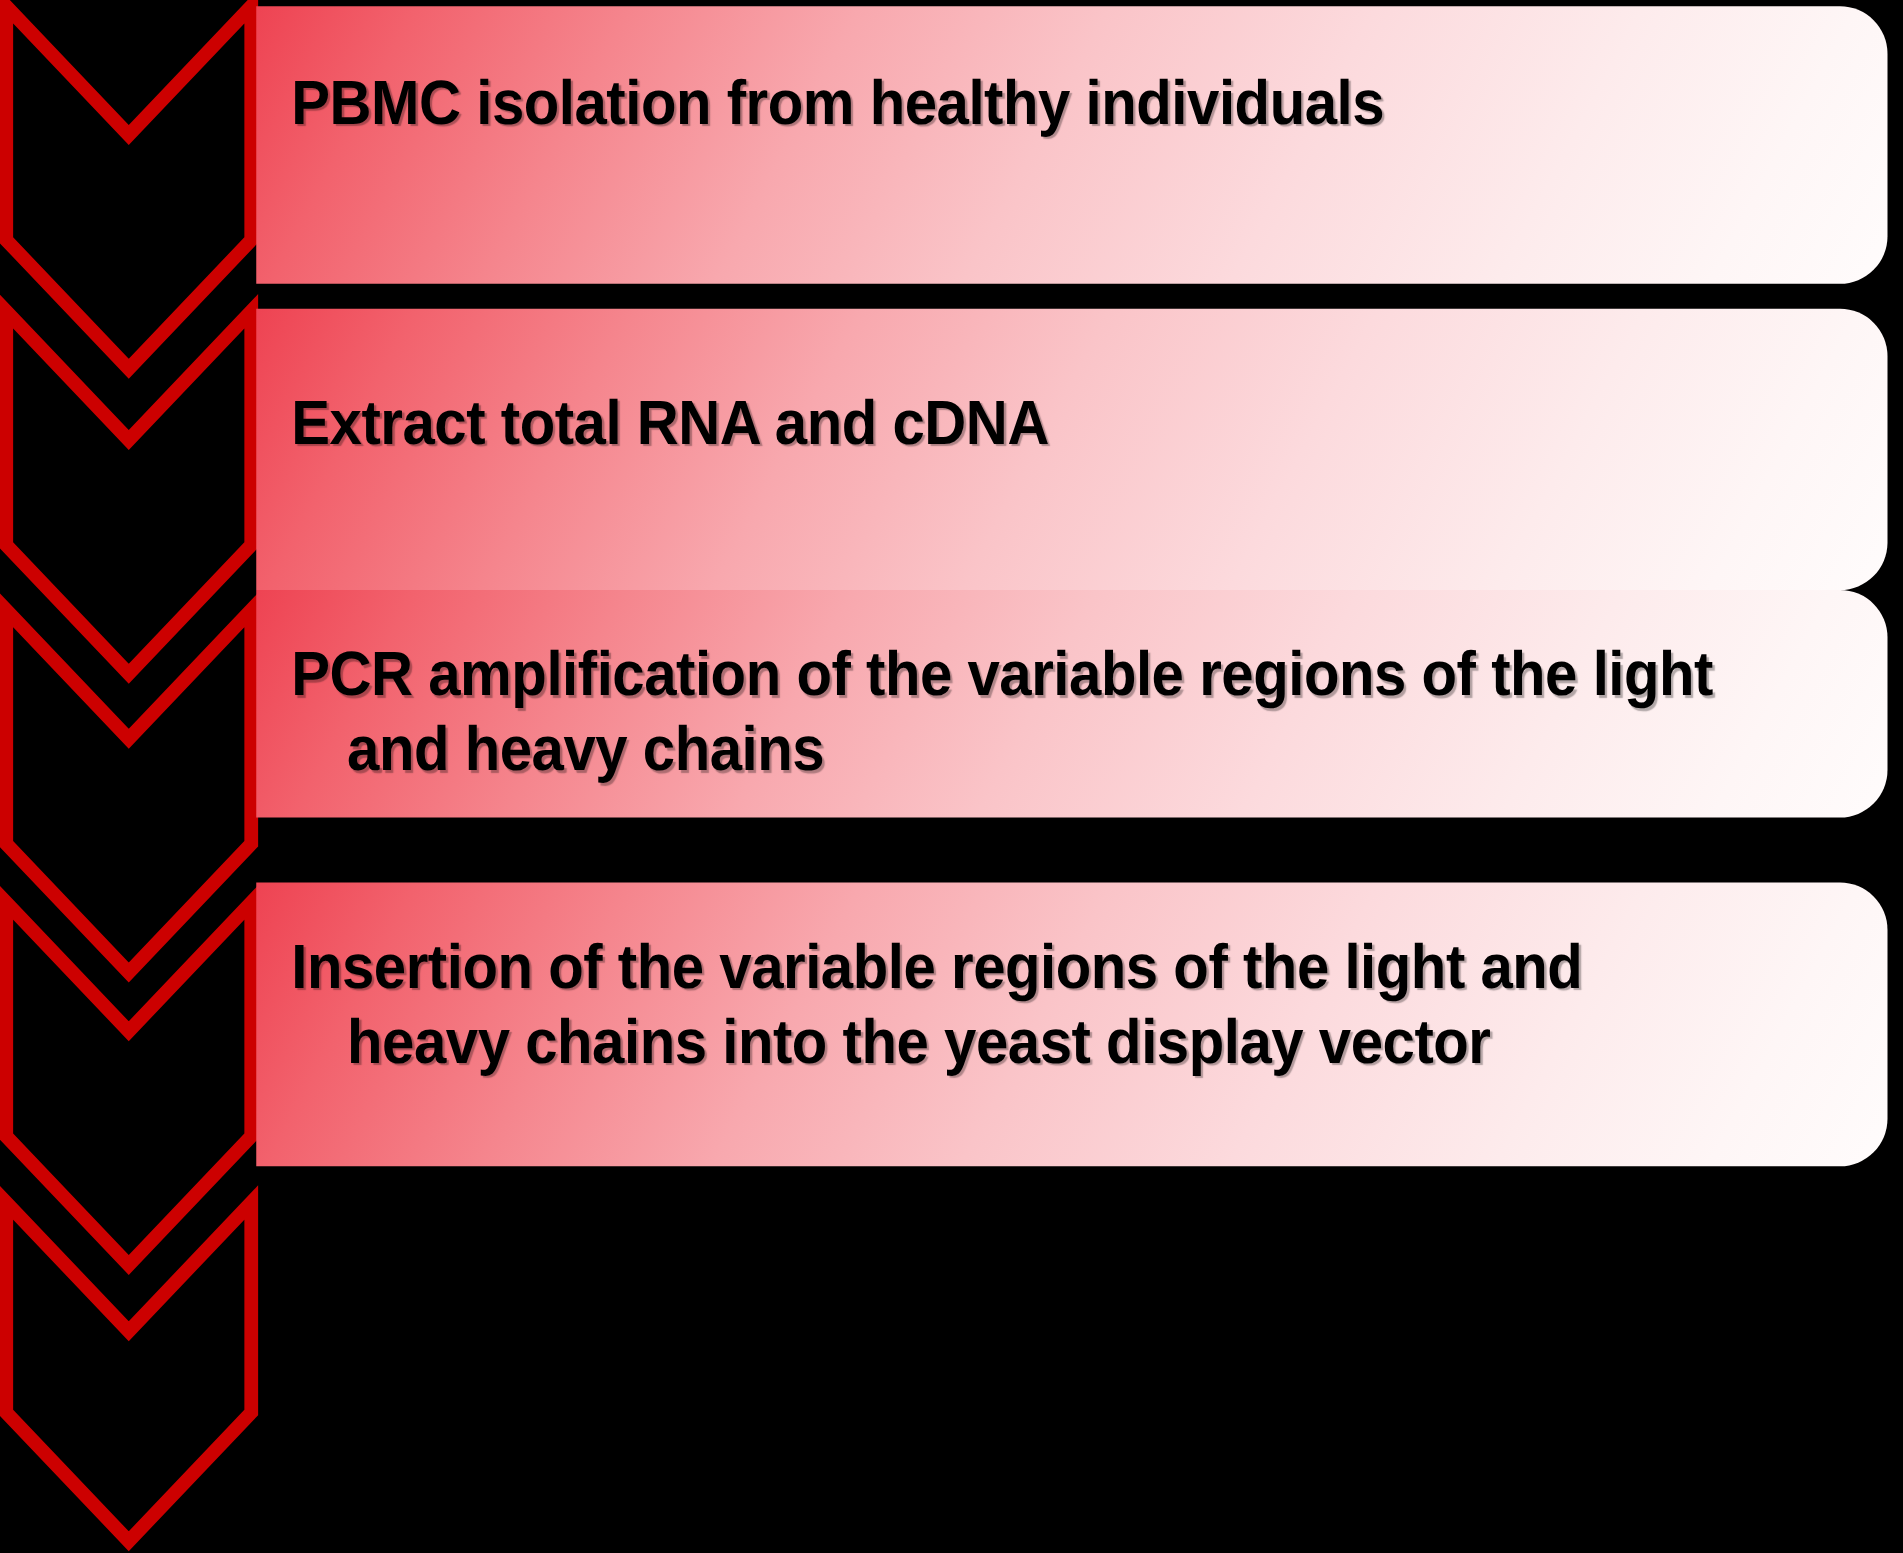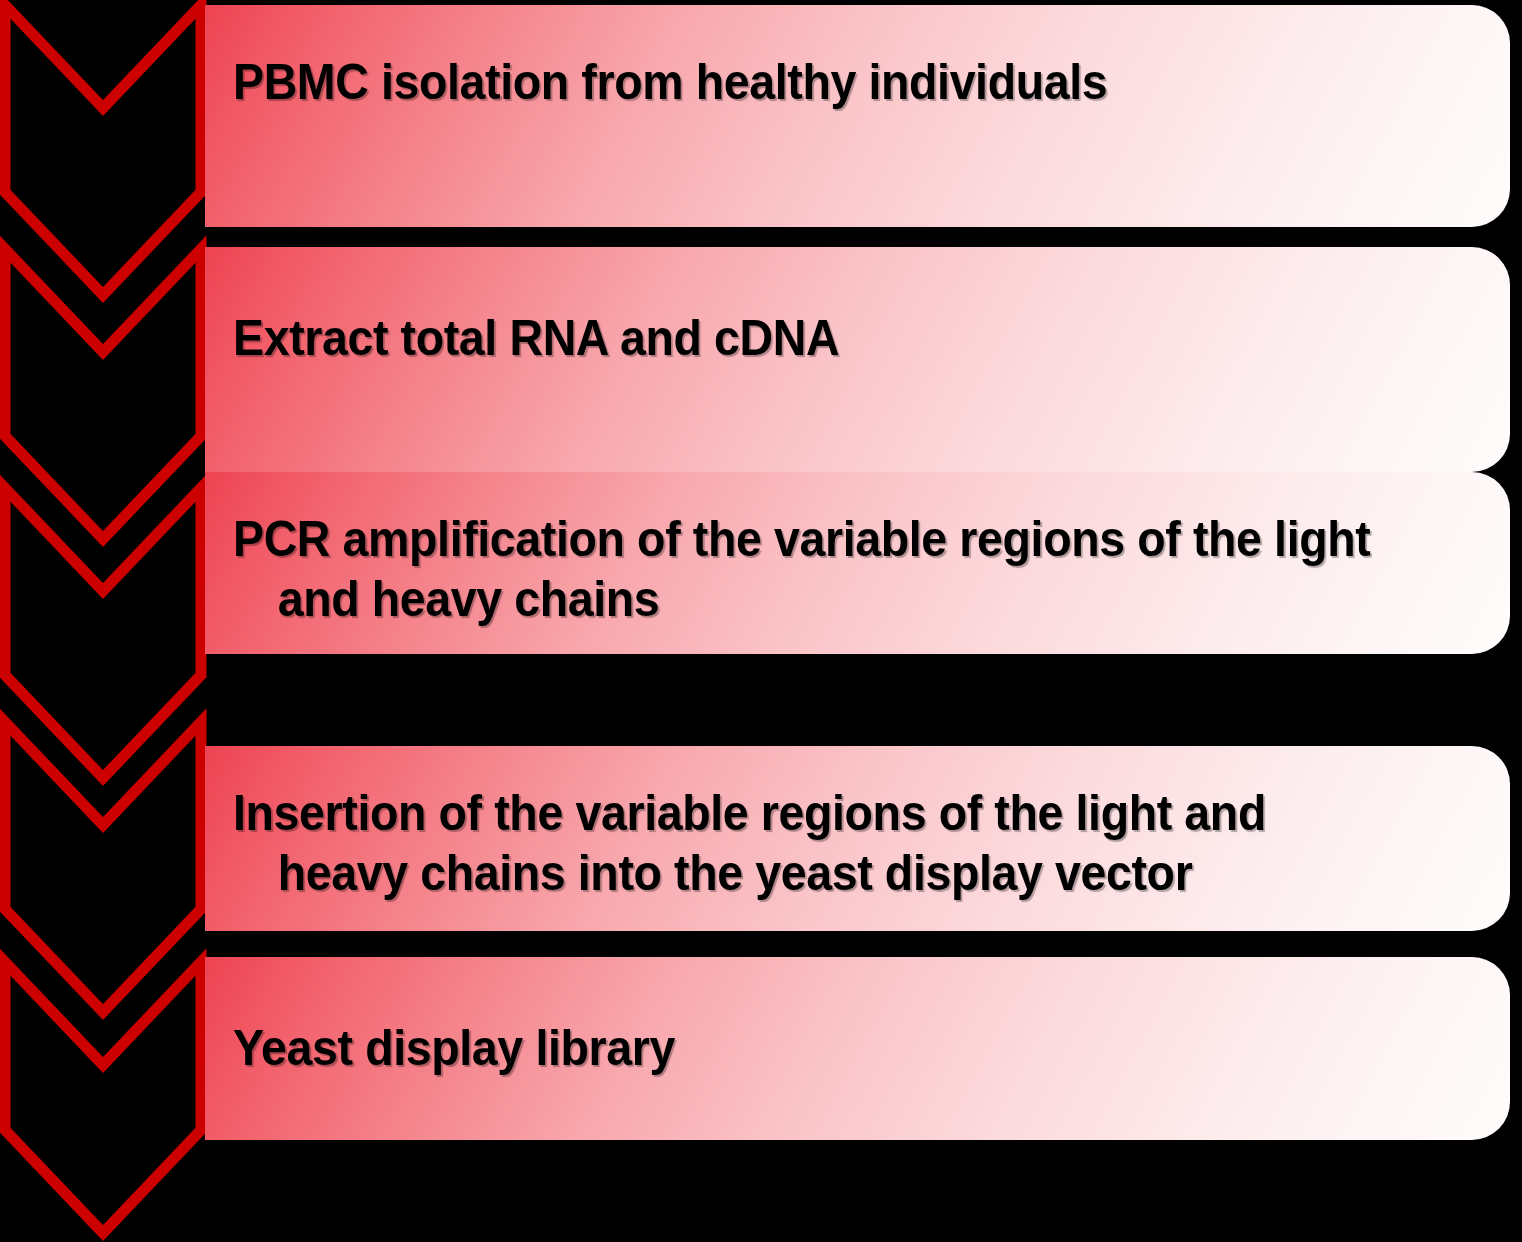--- a/index.html
+++ b/index.html
@@ -93,21 +93,18 @@
   </div>
 
   <div class="step-box b2" style="top:247px; height:225px;">
     <div class="step-text">Extract total RNA and cDNA</div>
   </div>
 
   <div class="step-box b3" style="top:472px; height:182px;">
     <div class="step-text">PCR amplification of the variable regions of the light and heavy chains</div>
   </div>
 
-  <div class="step-box b4" style="top:746px; height:185px;">
+  <div class="step-box b4" style="top:706px; height:227px;">
     <div class="step-text">Insertion of the variable regions of the light and heavy chains into the yeast display vector</div>
   </div>
 
-  <div class="step-box b5" style="top:957px; height:183px;">
-    <div class="step-text">Yeast display library</div>
-  </div>
 
 </div>
 
 </body></html>

